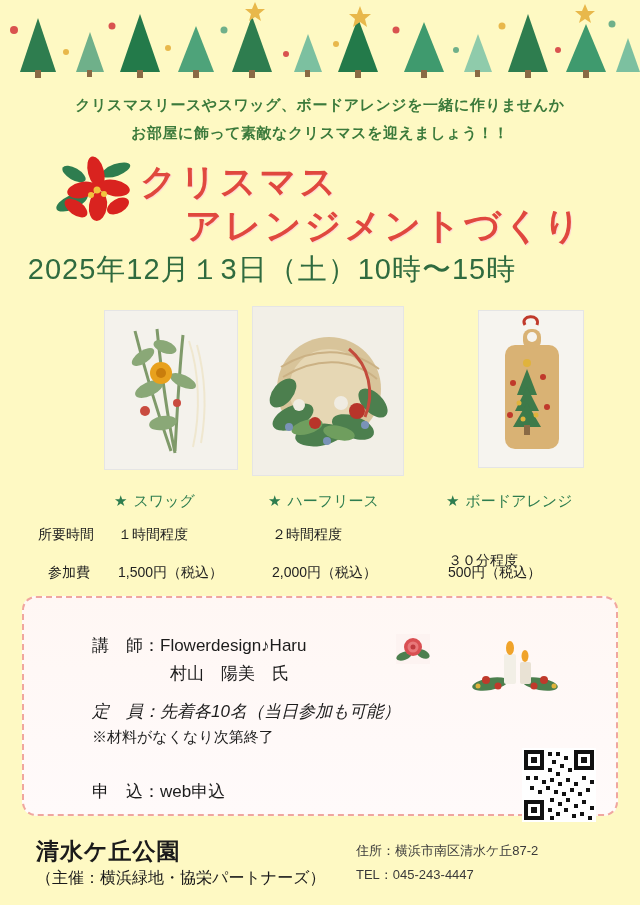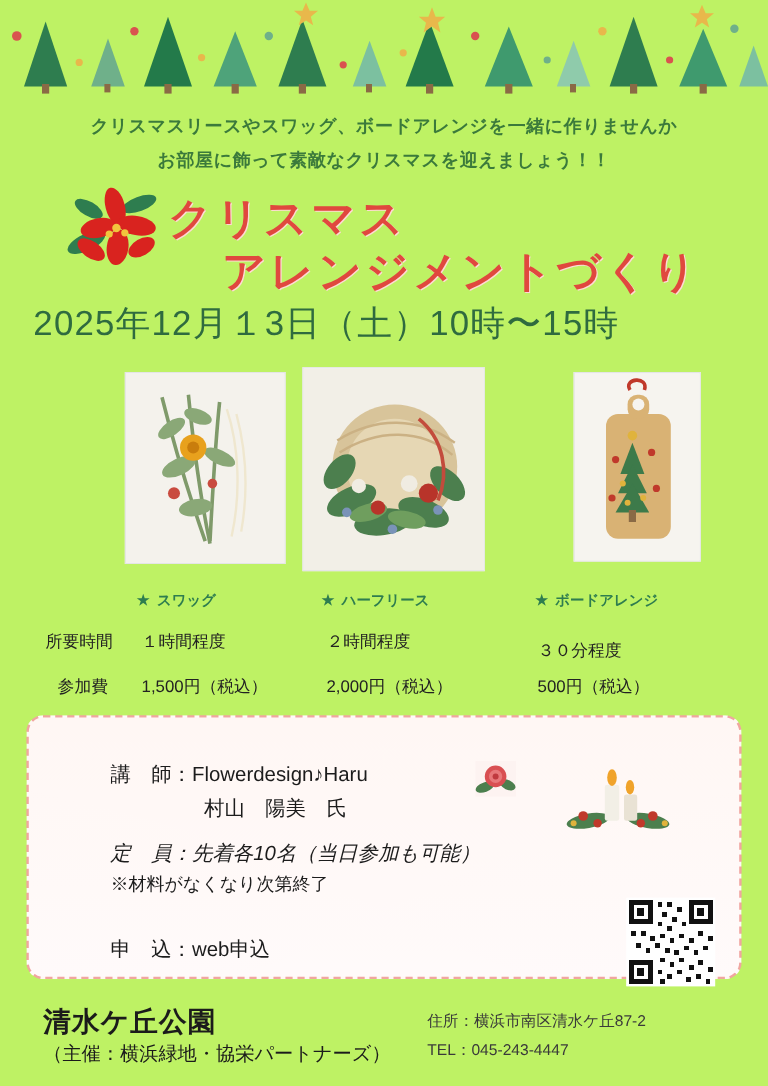--- a/index.html
+++ b/index.html
@@ -5,21 +5,21 @@
   * { box-sizing: border-box; margin: 0; padding: 0; }
   html, body {
     width: 640px; height: 905px;
     background: #ffffff;
     font-family: "Liberation Sans", sans-serif;
     overflow: hidden;
   }
   .page {
     position: relative;
     width: 640px; height: 905px;
-    background: #bef264;
+    background: #fef9c3;
   }
 
   
   .tree-band {
     position: absolute; top: 0; left: 0;
     width: 640px; height: 88px;
     overflow: hidden;
   }
 
   
@@ -67,21 +67,21 @@
     background: #f7f7f5;
     overflow: hidden;
   }
   .p1 { left: 104px; top: 4px; width: 134px; height: 160px; }
   .p2 { left: 252px; top: 0px;  width: 152px; height: 170px; }
   .p3 { left: 478px; top: 4px; width: 106px; height: 158px; }
 
   
   .item-head {
     position: absolute;
-    font-size: 12px; font-weight: bold;
+    font-size: 15px; font-weight: normal;
     color: #2e7d4f;
     white-space: nowrap;
   }
   .star { color: #2e7d4f; margin-right: 6px; }
   .row-label {
     position: absolute;
     font-size: 14px; color: #222;
     white-space: nowrap;
   }
   .cell {
@@ -345,21 +345,21 @@
   <div class="item-head" style="left:268px; top:492px;">
     <span class="star">★</span><span>ハーフリース</span>
   </div>
   <div class="item-head" style="left:446px; top:492px;">
     <span class="star">★</span><span>ボードアレンジ</span>
   </div>
 
   <div class="row-label" style="left:38px; top:526px;">所要時間</div>
   <div class="cell" style="left:118px; top:526px;">１時間程度</div>
   <div class="cell" style="left:272px; top:526px;">２時間程度</div>
-  <div class="cell" style="left:448px; top:534px;">３０分程度</div>
+  <div class="cell" style="left:448px; top:552px;">３０分程度</div>
 
   <div class="row-label" style="left:48px; top:564px;">参加費</div>
   <div class="cell" style="left:118px; top:564px;">1,500円（税込）</div>
   <div class="cell" style="left:272px; top:564px;">2,000円（税込）</div>
   <div class="cell" style="left:448px; top:564px;">500円（税込）</div>
 
   <div class="infobox"></div>
 
   <div class="info-line" style="left:170px; top:662px;">村山　陽美　氏</div>
   <div class="info-line" style="left:92px; top:634px;">

